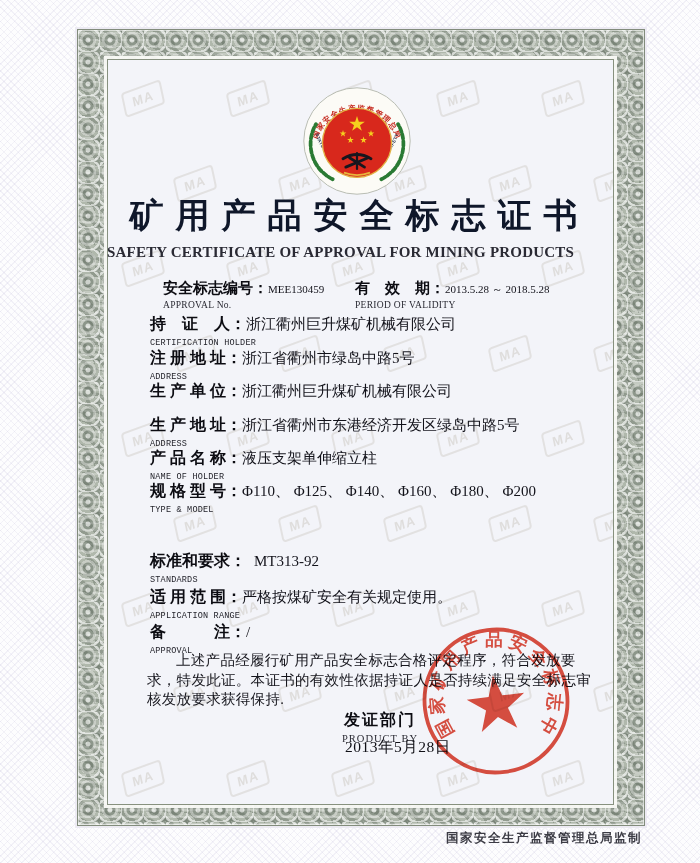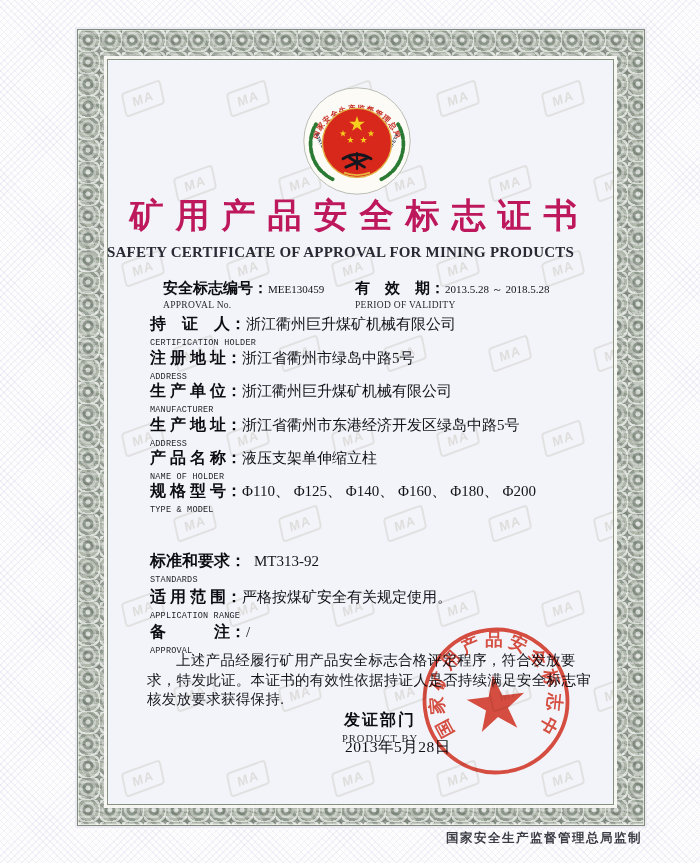--- a/index.html
+++ b/index.html
@@ -43,21 +43,21 @@
     letter-spacing:1px; padding:3px 8px; border-radius:4px;
     transform:rotate(-20deg) skewX(-8deg);
   }
   .content{ position:absolute; inset:0; }
   .abs{ position:absolute; }
 
   .emblem{ left:301px; top:85px; width:112px; height:112px; }
 
   .title-zh{
     left:107px; top:193px; width:505px; text-align:center;
-    font-size:34px; font-weight:bold; color:#be185d;
+    font-size:34px; font-weight:bold; color:#0f172a;
     letter-spacing:12px; margin-right:-12px; white-space:nowrap;
   }
   .title-en{
     left:107px; top:244px; width:405px; text-align:center;
     font-size:15px; font-weight:bold; color:#2a2a34; letter-spacing:.2px; white-space:nowrap;
   }
 
   .clabel{ font-size:15px; font-weight:bold; color:#0c0c12; }
   .cvalue{ font-size:11px; color:#12121a; }
   .sub-serif{ font-size:9.5px; color:#2a2a33; letter-spacing:.3px; margin-top:2px; }
@@ -195,21 +195,20 @@
     <div class="abs field" style="top:314px;">
       <span class="clabel">持　证　人：</span><span class="cvalue">浙江衢州巨升煤矿机械有限公司</span>
       <div class="sub-mono">CERTIFICATION HOLDER</div>
     </div>
     <div class="abs field" style="top:348px;">
       <span class="clabel">注 册 地 址：</span><span class="cvalue">浙江省衢州市绿岛中路5号</span>
       <div class="sub-mono">ADDRESS</div>
     </div>
     <div class="abs field" style="top:381px;">
       <span class="clabel">生 产 单 位：</span><span class="cvalue">浙江衢州巨升煤矿机械有限公司</span>
-      <div class="sub-mono">MANUFACTURER</div>
     </div>
     <div class="abs field" style="top:415px;">
       <span class="clabel">生 产 地 址：</span><span class="cvalue">浙江省衢州市东港经济开发区绿岛中路5号</span>
       <div class="sub-mono">ADDRESS</div>
     </div>
     <div class="abs field" style="top:448px;">
       <span class="clabel">产 品 名 称：</span><span class="cvalue">液压支架单伸缩立柱</span>
       <div class="sub-mono">NAME OF HOLDER</div>
     </div>
     <div class="abs field" style="top:481px;">

